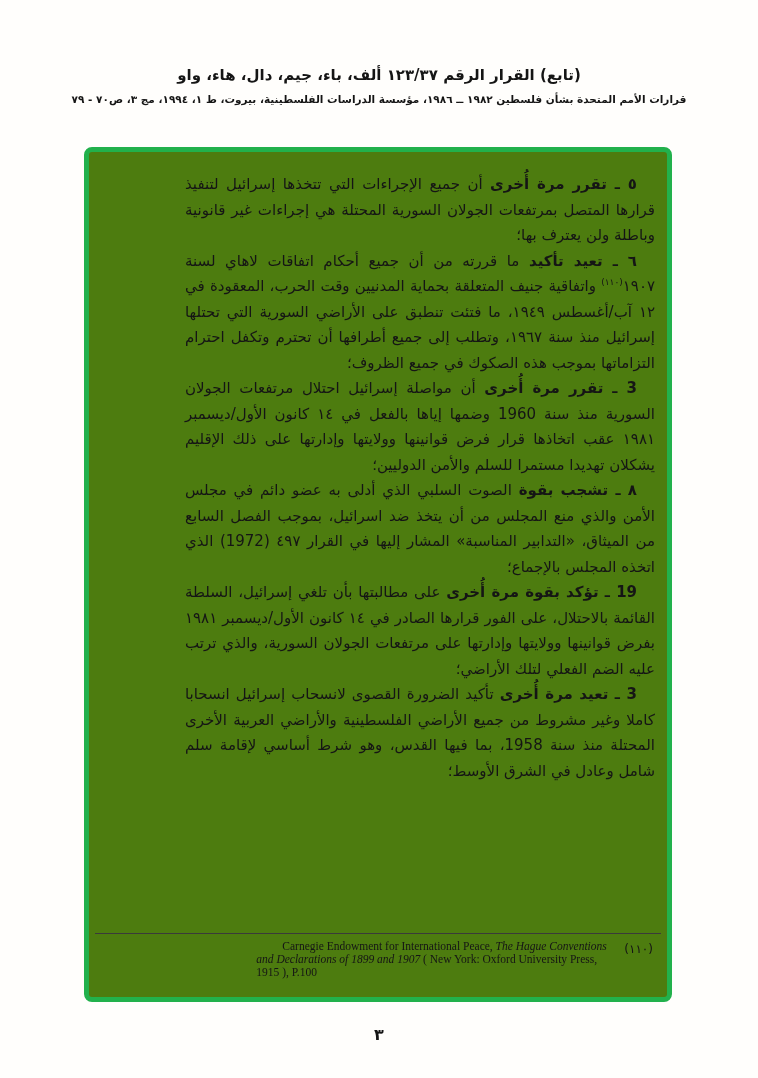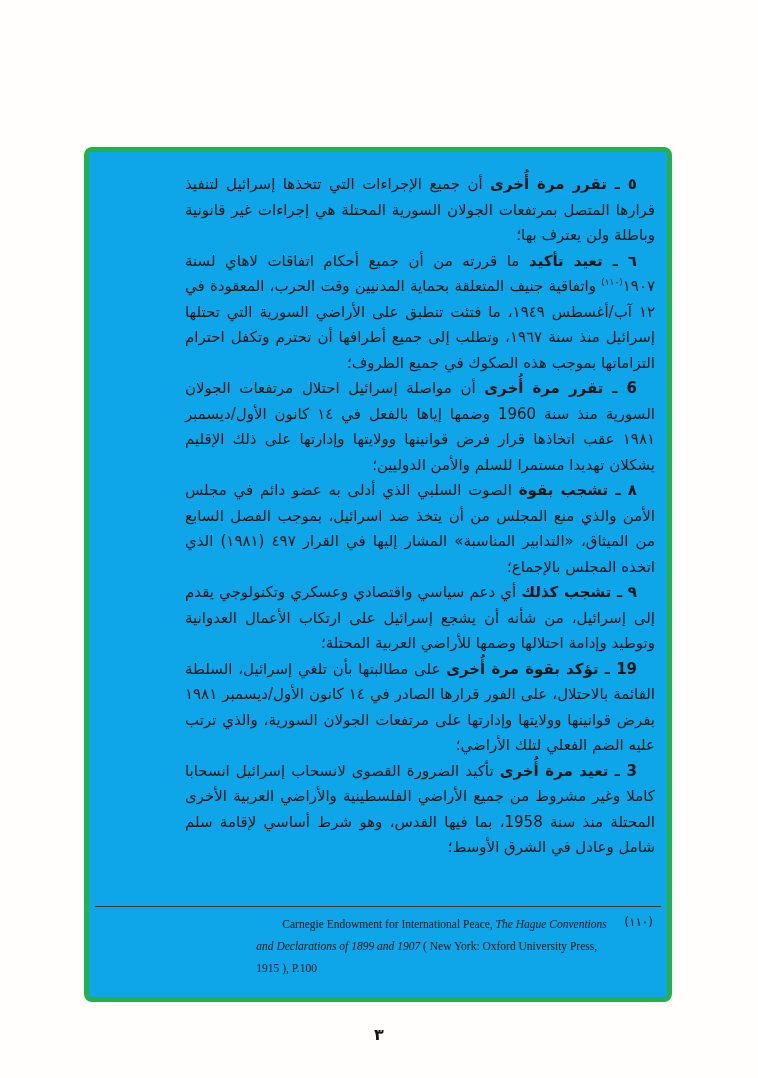--- a/index.html
+++ b/index.html
@@ -40,21 +40,21 @@
   
   .frame {
     position: absolute;
     left: 84px;
     top: 147px;
     width: 588px;
     height: 855px;
     box-sizing: border-box;
     border: 5px solid #22b14c;
     border-radius: 8px;
-    background: #0ea5e9;
+    background: #4d7c0f;
   }
 
   
   .text-area {
     direction: rtl;
     text-align: justify;
     padding: 20px 12px 0 96px;
     font-size: 15px;
     line-height: 25.5px;
   }
@@ -92,21 +92,21 @@
     white-space: nowrap;
     padding-top: 2px;
   }
   .footnote-text {
     direction: ltr;
     text-align: left;
     text-indent: 26px;
     width: 352px;
     font-family: "Liberation Serif", serif;
     font-size: 11.5px;
-    line-height: 22px;
+    line-height: 13px;
   }
   .footnote-text .fn-title {
     font-style: italic;
   }
 
   
   .page-number {
     position: absolute;
     left: 0;
     right: 0;
@@ -114,33 +114,36 @@
     text-align: center;
     font-size: 16px;
     font-weight: 700;
   }
 </style>
 </head>
 <body>
 
 <div class="page">
 
+  <div class="header">
+    <div class="header-line1">(تابع) القرار الرقم ١٢٣/٣٧ ألف، باء، جيم، دال، هاء، واو</div>
+    <div class="header-line2">قرارات الأمم المتحدة بشأن فلسطين ١٩٨٢ ــ ١٩٨٦، مؤسسة الدراسات الفلسطينية، بيروت، ط ١، ١٩٩٤، مج ٣، ص٧٠ - ٧٩</div>
+  </div>
 
   <div class="frame">
     <div class="text-area">
 
       <p><span class="lead">٥ ـ تقرر مرة أُخرى</span><span> أن جميع الإجراءات التي تتخذها إسرائيل لتنفيذ قرارها المتصل بمرتفعات الجولان السورية المحتلة هي إجراءات غير قانونية وباطلة ولن يعترف بها؛</span></p>
 
       <p><span class="lead">٦ ـ تعيد تأكيد</span><span> ما قررته من أن جميع أحكام اتفاقات لاهاي لسنة ١٩٠٧</span><span class="fn-marker">(١١٠)</span><span> واتفاقية جنيف المتعلقة بحماية المدنيين وقت الحرب، المعقودة في ١٢ آب/أغسطس ١٩٤٩، ما فتئت تنطبق على الأراضي السورية التي تحتلها إسرائيل منذ سنة ١٩٦٧، وتطلب إلى جميع أطرافها أن تحترم وتكفل احترام التزاماتها بموجب هذه الصكوك في جميع الظروف؛</span></p>
 
-      <p><span class="lead">6 ـ تقرر مرة أُخرى</span><span> أن مواصلة إسرائيل احتلال مرتفعات الجولان السورية منذ سنة 1960 وضمها إياها بالفعل في ١٤ كانون الأول/ديسمبر ١٩٨١ عقب اتخاذها قرار فرض قوانينها وولايتها وإدارتها على ذلك الإقليم يشكلان تهديدا مستمرا للسلم والأمن الدوليين؛</span></p>
+      <p><span class="lead">3 ـ تقرر مرة أُخرى</span><span> أن مواصلة إسرائيل احتلال مرتفعات الجولان السورية منذ سنة 1960 وضمها إياها بالفعل في ١٤ كانون الأول/ديسمبر ١٩٨١ عقب اتخاذها قرار فرض قوانينها وولايتها وإدارتها على ذلك الإقليم يشكلان تهديدا مستمرا للسلم والأمن الدوليين؛</span></p>
 
-      <p><span class="lead">٨ ـ تشجب بقوة</span><span> الصوت السلبي الذي أدلى به عضو دائم في مجلس الأمن والذي منع المجلس من أن يتخذ ضد اسرائيل، بموجب الفصل السابع من الميثاق، «التدابير المناسبة» المشار إليها في القرار ٤٩٧ (١٩٨١) الذي اتخذه المجلس بالإجماع؛</span></p>
+      <p><span class="lead">٨ ـ تشجب بقوة</span><span> الصوت السلبي الذي أدلى به عضو دائم في مجلس الأمن والذي منع المجلس من أن يتخذ ضد اسرائيل، بموجب الفصل السابع من الميثاق، «التدابير المناسبة» المشار إليها في القرار ٤٩٧ (1972) الذي اتخذه المجلس بالإجماع؛</span></p>
 
-      <p><span class="lead">٩ ـ تشجب كذلك</span><span> أي دعم سياسي واقتصادي وعسكري وتكنولوجي يقدم إلى إسرائيل، من شأنه أن يشجع إسرائيل على ارتكاب الأعمال العدوانية وتوطيد وإدامة احتلالها وضمها للأراضي العربية المحتلة؛</span></p>
 
       <p><span class="lead">19 ـ تؤكد بقوة مرة أُخرى</span><span> على مطالبتها بأن تلغي إسرائيل، السلطة القائمة بالاحتلال، على الفور قرارها الصادر في ١٤ كانون الأول/ديسمبر ١٩٨١ بفرض قوانينها وولايتها وإدارتها على مرتفعات الجولان السورية، والذي ترتب عليه الضم الفعلي لتلك الأراضي؛</span></p>
 
       <p><span class="lead">3 ـ تعيد مرة أُخرى</span><span> تأكيد الضرورة القصوى لانسحاب إسرائيل انسحابا كاملا وغير مشروط من جميع الأراضي الفلسطينية والأراضي العربية الأخرى المحتلة منذ سنة 1958، بما فيها القدس، وهو شرط أساسي لإقامة سلم شامل وعادل في الشرق الأوسط؛</span></p>
 
     </div>
 
     <div class="footnote">
       <div class="footnote-row">
         <span class="footnote-number">(١١٠)</span>

